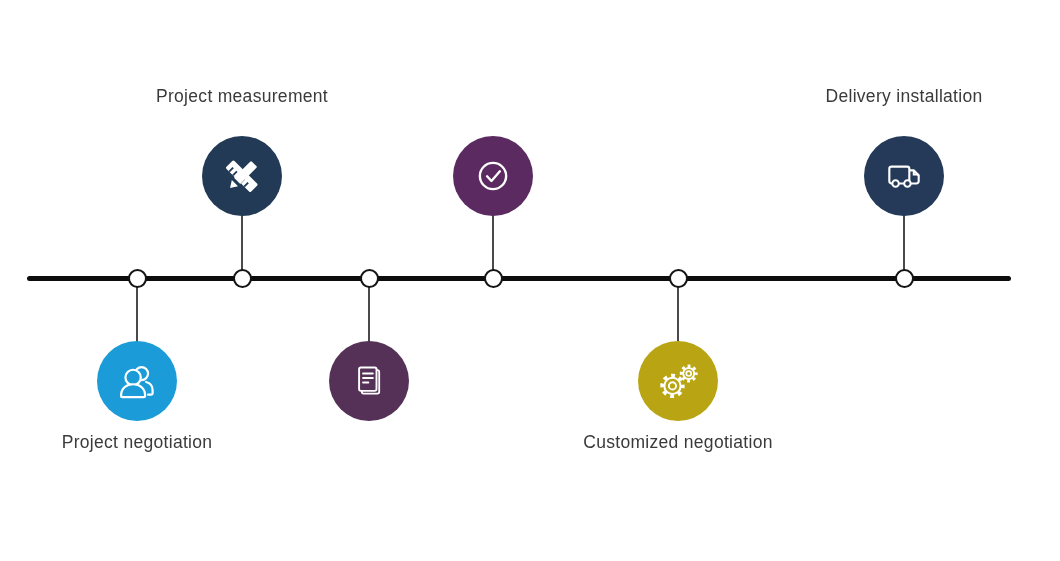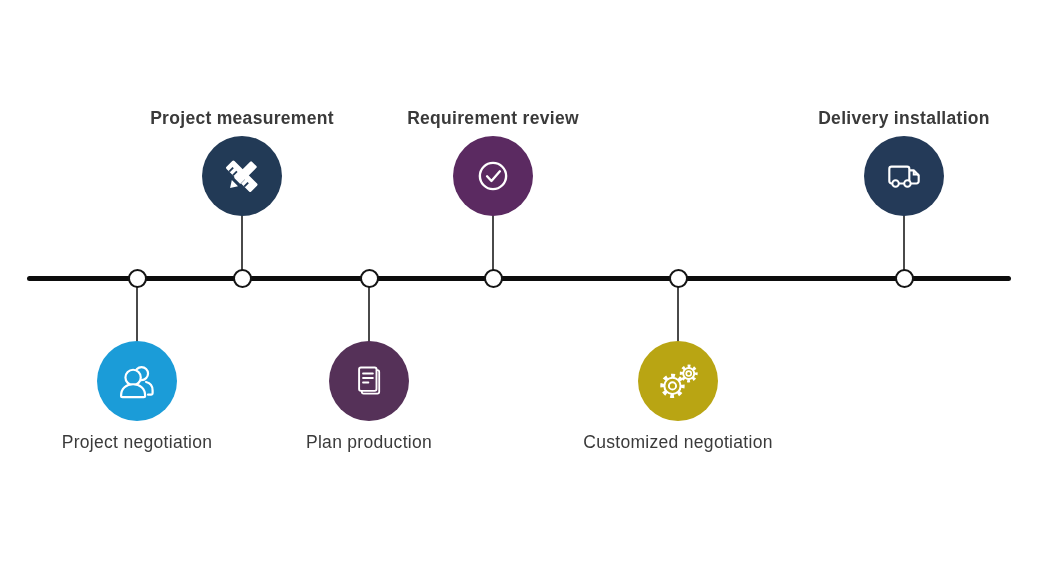--- a/index.html
+++ b/index.html
@@ -31,21 +31,21 @@
   .label {
     position: absolute;
     width: 320px;
     left: calc(var(--cx) - 160px);
     text-align: center;
     font-size: 17.5px;
     letter-spacing: 0.3px;
     color: #3a3a3a;
     z-index: 4;
   }
-  .above-label { top: 108px; font-weight: bold; }
+  .above-label { top: 86px; }
   .below-label { top: 432px; }
 
   .connector {
     position: absolute;
     width: 1.3px;
     background: #4a4a4a;
     left: calc(var(--cx) - 0.65px);
     z-index: 1;
   }
   .above-conn { top: 214px; height: 58px; }
@@ -114,31 +114,29 @@
 
   <div class="connector below-conn s3"></div>
   <div class="node s3"></div>
   <div class="circle below-circle s3" style="background-color: rgb(85, 49, 88); color: rgb(85, 49, 88);">
     <svg width="48" height="48" viewBox="0 0 80 80">
       <rect x="28" y="22" width="29" height="39" rx="3" fill="none" stroke="#fff" stroke-width="3"></rect>
       <rect x="23.5" y="17.5" width="29" height="39" rx="3" fill="currentColor" stroke="#fff" stroke-width="3.2"></rect>
       <path d="M30 27.5 h16.5 M30 35 h16.5 M30 42.5 h9" stroke="#fff" stroke-width="3" stroke-linecap="round"></path>
     </svg>
   </div>
-  <div class="label below-label s3">Plan production</div>
 
   <div class="connector above-conn s4"></div>
   <div class="node s4"></div>
   <div class="circle above-circle s4" style="background-color: rgb(91, 42, 97); color: rgb(91, 42, 97);">
     <svg width="50" height="50" viewBox="0 0 80 80">
       <circle cx="40" cy="40" r="21" fill="none" stroke="#fff" stroke-width="3.8"></circle>
       <path d="M30.5 40.5 l7 7.5 L51 32.5" fill="none" stroke="#fff" stroke-width="3.8" stroke-linecap="round" stroke-linejoin="round"></path>
     </svg>
   </div>
-  <div class="label above-label s4">Requirement review</div>
 
   <div class="connector below-conn s5"></div>
   <div class="node s5"></div>
   <div class="circle below-circle s5" style="background-color: rgb(185, 165, 19); color: rgb(185, 165, 19);">
     <svg width="52" height="52" viewBox="0 0 80 80">
 
       <circle cx="56.5" cy="28.5" r="11" fill="none" stroke="#fff" stroke-width="5.5" stroke-dasharray="4.2 4.44" stroke-dashoffset="2"></circle>
       <circle cx="56.5" cy="28.5" r="8.5" fill="currentColor" stroke="#fff" stroke-width="3"></circle>
       <circle cx="56.5" cy="28.5" r="3.8" fill="none" stroke="#fff" stroke-width="2.6"></circle>
 

